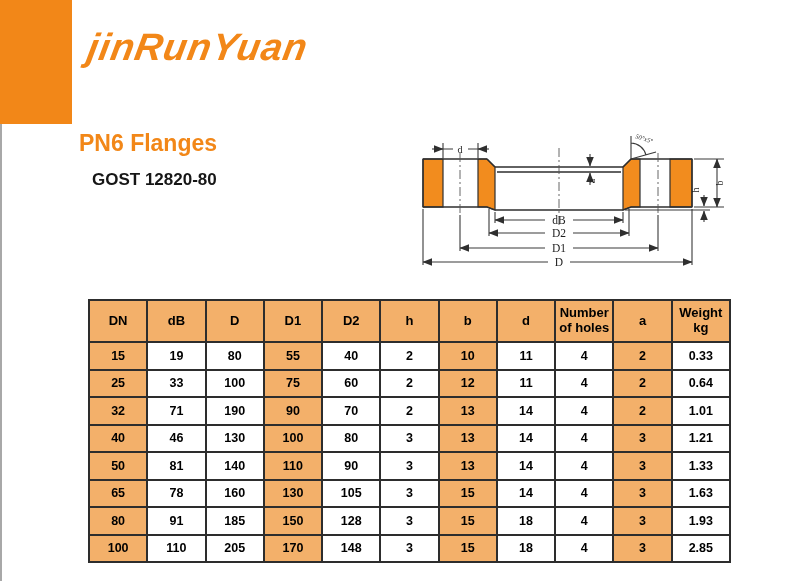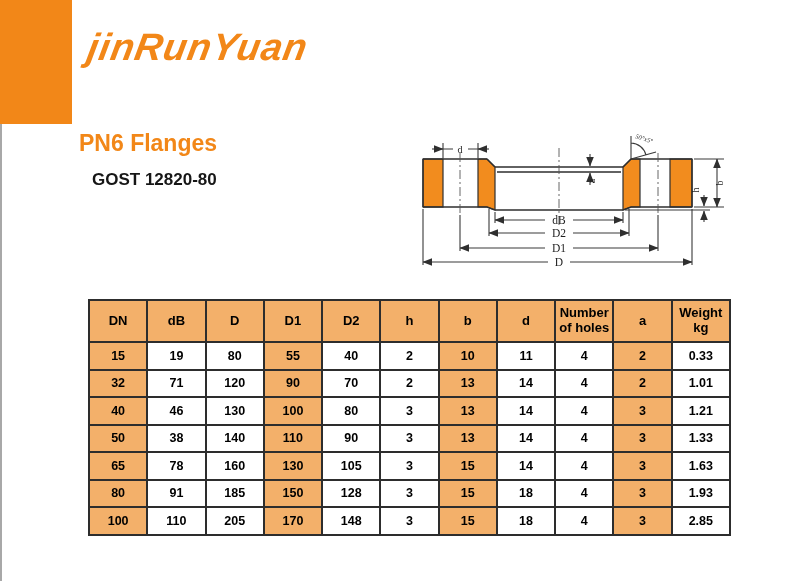--- a/index.html
+++ b/index.html
@@ -153,23 +153,36 @@
           <td class="hl">55</td>
           <td>40</td>
           <td>2</td>
           <td class="hl">10</td>
           <td>11</td>
           <td>4</td>
           <td class="hl">2</td>
           <td>0.33</td>
         </tr>
         <tr>
+          <td class="hl">25</td>
+          <td>33</td>
+          <td>100</td>
+          <td class="hl">75</td>
+          <td>60</td>
+          <td>2</td>
+          <td class="hl">12</td>
+          <td>11</td>
+          <td>4</td>
+          <td class="hl">2</td>
+          <td>0.64</td>
+        </tr>
+        <tr>
           <td class="hl">32</td>
           <td>71</td>
-          <td>120</td>
+          <td>190</td>
           <td class="hl">90</td>
           <td>70</td>
           <td>2</td>
           <td class="hl">13</td>
           <td>14</td>
           <td>4</td>
           <td class="hl">2</td>
           <td>1.01</td>
         </tr>
         <tr>
@@ -180,21 +193,21 @@
           <td>80</td>
           <td>3</td>
           <td class="hl">13</td>
           <td>14</td>
           <td>4</td>
           <td class="hl">3</td>
           <td>1.21</td>
         </tr>
         <tr>
           <td class="hl">50</td>
-          <td>38</td>
+          <td>81</td>
           <td>140</td>
           <td class="hl">110</td>
           <td>90</td>
           <td>3</td>
           <td class="hl">13</td>
           <td>14</td>
           <td>4</td>
           <td class="hl">3</td>
           <td>1.33</td>
         </tr>

